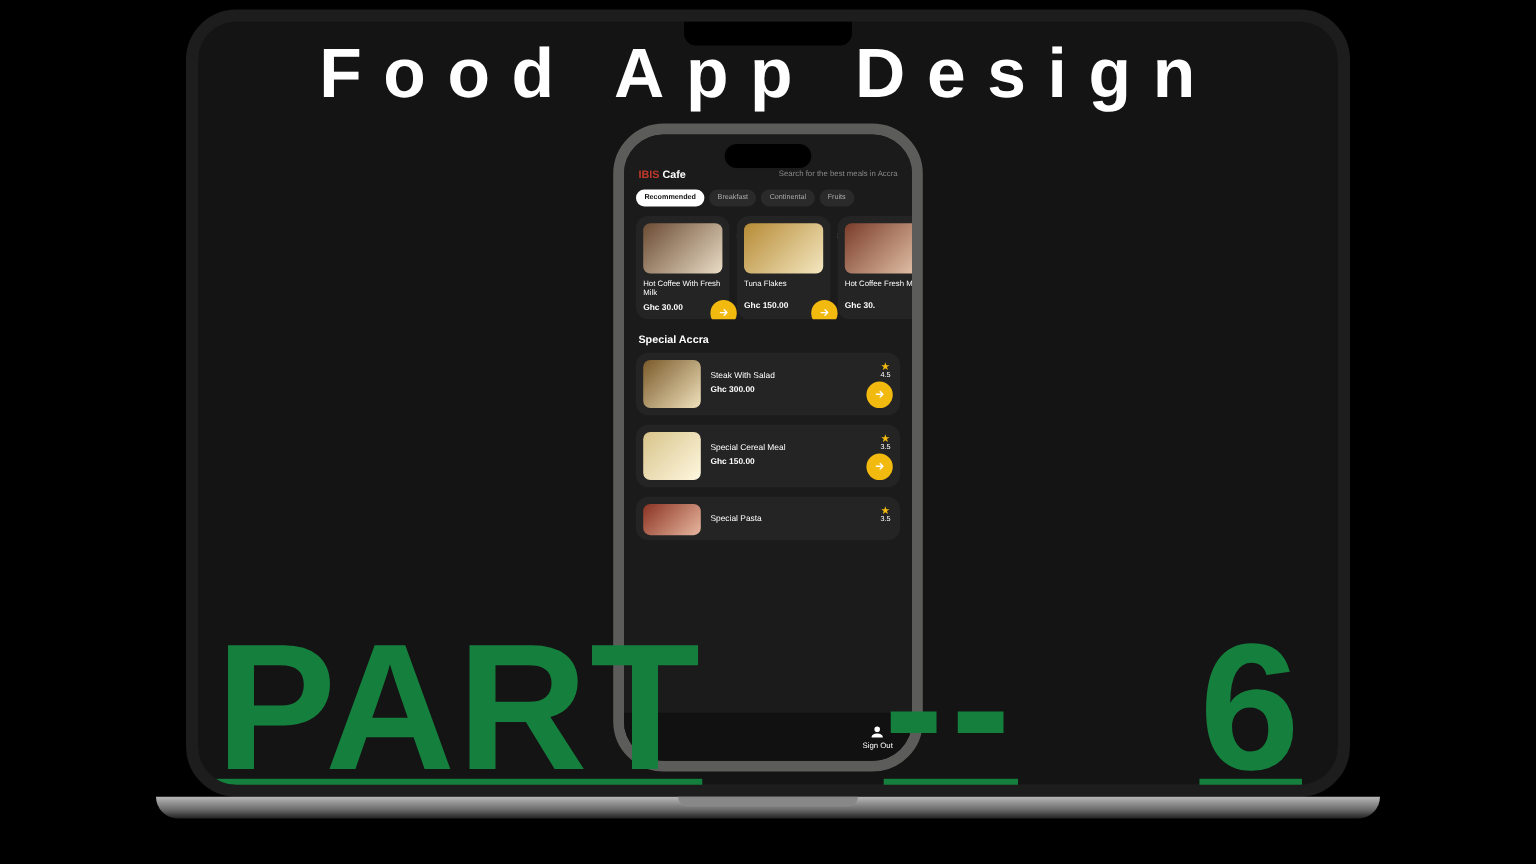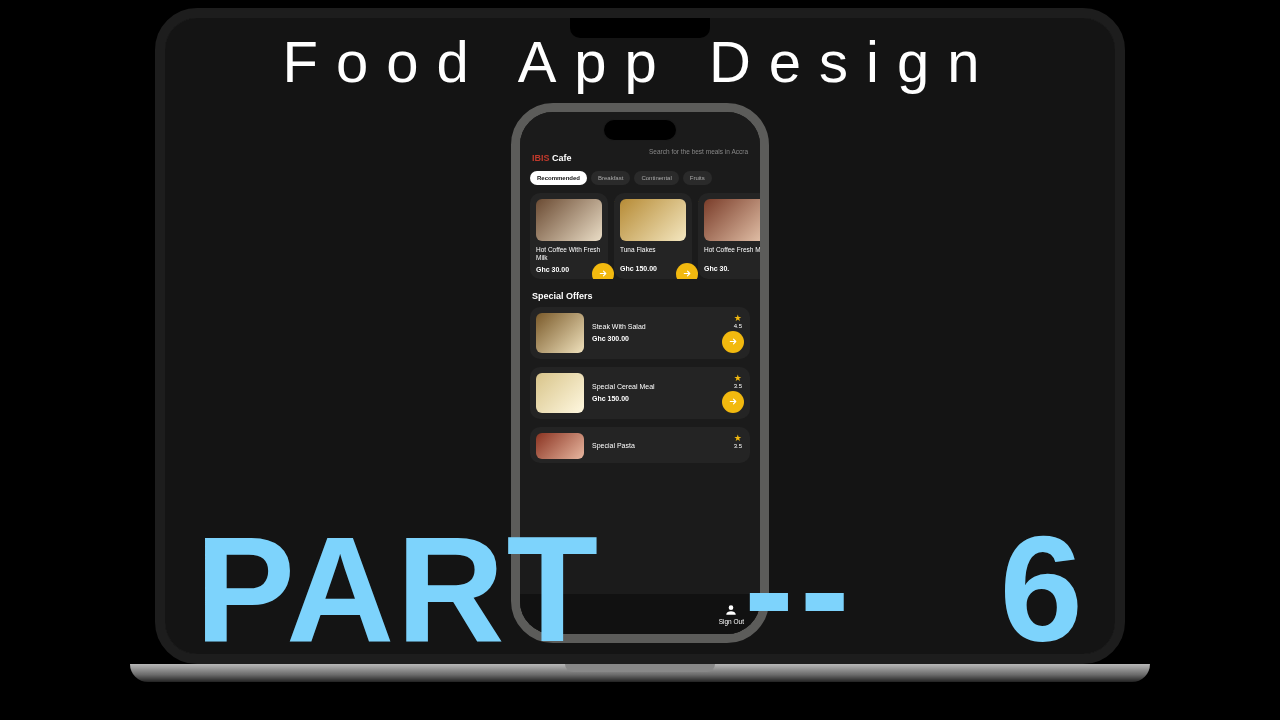--- a/index.html
+++ b/index.html
@@ -47,35 +47,36 @@
   .laptop-screen {
     position: absolute; inset: 0;
     background: #141414;
   }
 
   .title-top {
     position: absolute;
     top: 10px; left: 0; right: 0;
     text-align: center;
     color: #fff;
-    font-weight: 400;
+    font-weight: 700;
     font-size: 58px;
     letter-spacing: 18px;
     z-index: 5;
   }
   .title-bottom {
     position: absolute;
-    bottom: -10px; left: 30px; right: 30px;
-    color: #7dd3fc;
+    bottom: -10px; left: 15px; right: 30px;
+    color: #15803d;
     font-weight: 900;
     font-size: 150px;
     letter-spacing: 2px;
     z-index: 5;
     display:flex; justify-content:space-between; align-items:center;
     line-height:1;
+    text-decoration:underline;
   }
   .title-bottom .dashes { letter-spacing: 6px; }
 
   
   .phone-frame {
     position: absolute;
     left: 346px; top: 85px;
     width: 258px; height: 540px;
     border-radius: 42px;
     border: 9px solid #5c5c5a;
@@ -92,21 +93,21 @@
   .phone-screen {
     position:absolute; inset:0;
     background:#1b1b1b;
     color:#fff;
     font-size:8px;
   }
   .app-header {
     display:flex; align-items:center; justify-content:space-between;
     padding:28px 12px 8px 12px;
   }
-  .brand { font-weight:700; font-size:9px;margin-top:13px; }
+  .brand { font-weight:700; font-size:9px; }
   .brand .accent { color:#c0392b; }
   .searchbar { color:#888; font-size:6.5px; }
 
   .hero {
     padding: 14px 12px 10px 12px;
     font-weight:700; font-size:10px; line-height:1.3;
   }
 
   .tabs { display:flex; gap:4px; padding:0 10px 8px 10px; font-size:6px; align-items:center;}
   .tab { padding:4px 7px; background:#2a2a2a; border-radius:10px; color:#aaa; white-space:nowrap;}
@@ -220,21 +221,21 @@
           </div>
           <div class="card">
 
             <div class="thumb c"></div>
             <div class="cname">Hot Coffee Fresh Mi</div>
             <div class="price">Ghc 30.</div>
 
           </div>
         </div>
 
-        <div class="section-title">Special Offers</div>
+        <div class="section-title">Special Accra</div>
 
         <div class="vlist">
           <div class="row">
             <div class="thumb2"></div>
             <div class="info">
               <div class="rname">Steak With Salad</div>
               <div class="rprice">Ghc 300.00</div>
             </div>
             <div class="rating2"><span class="star">★</span><span>4.5</span></div>
             <div class="go-btn2">

